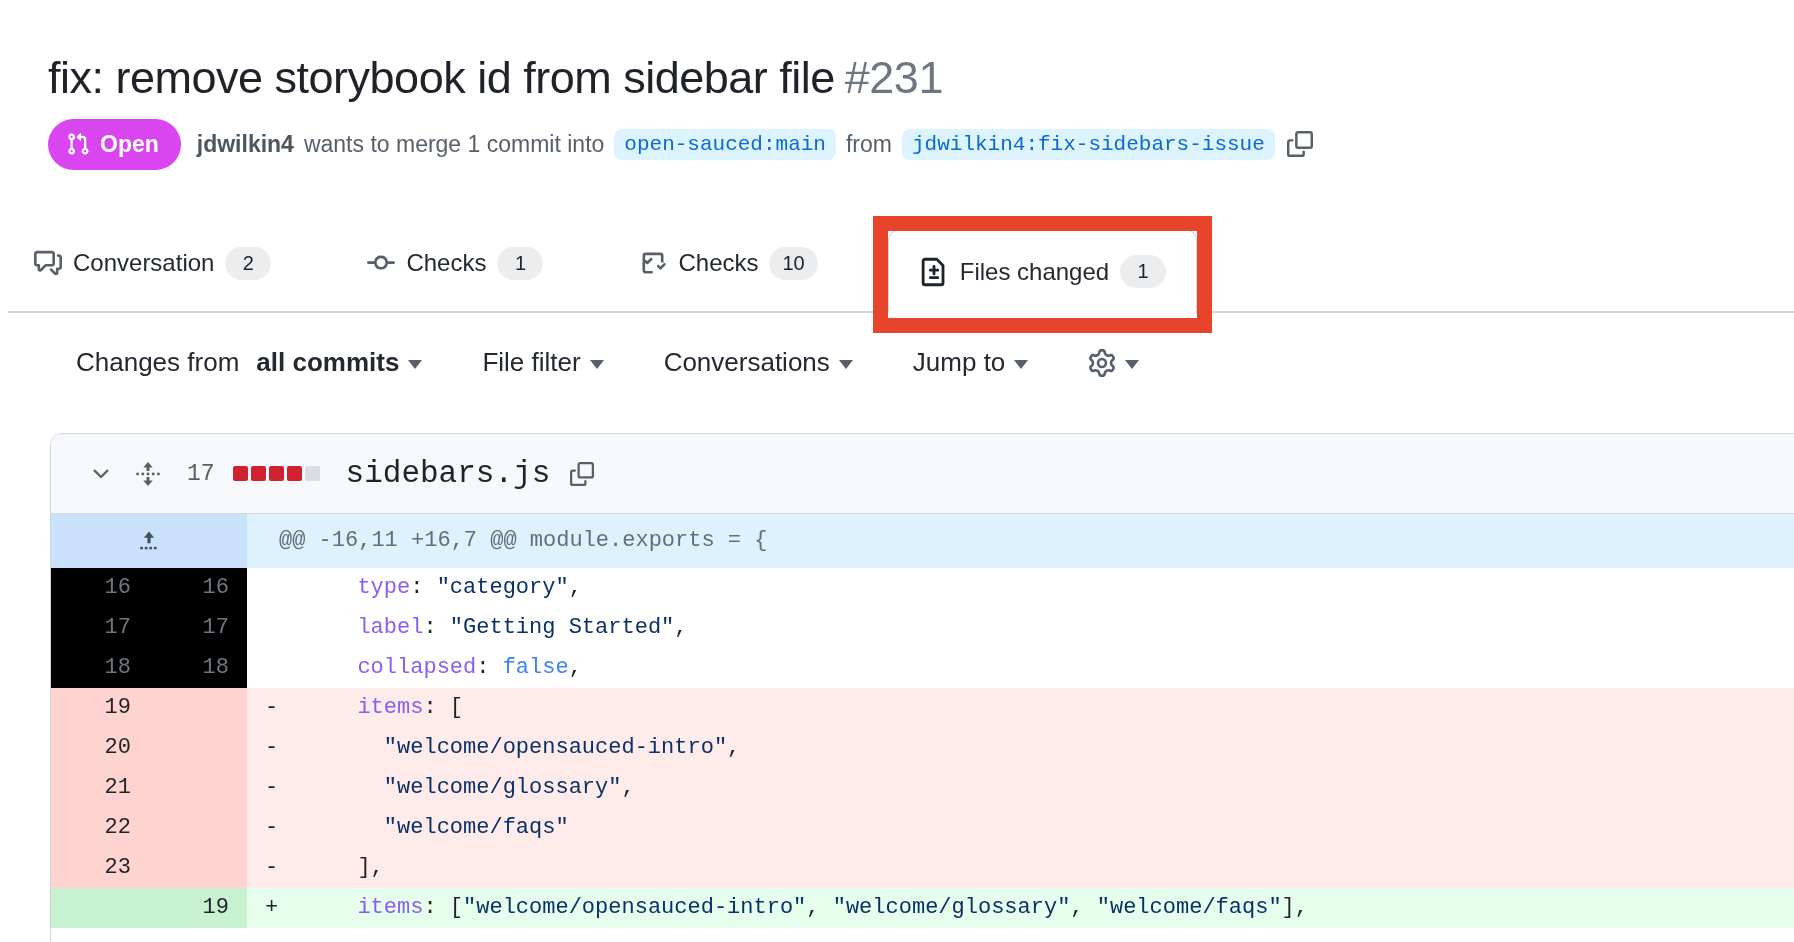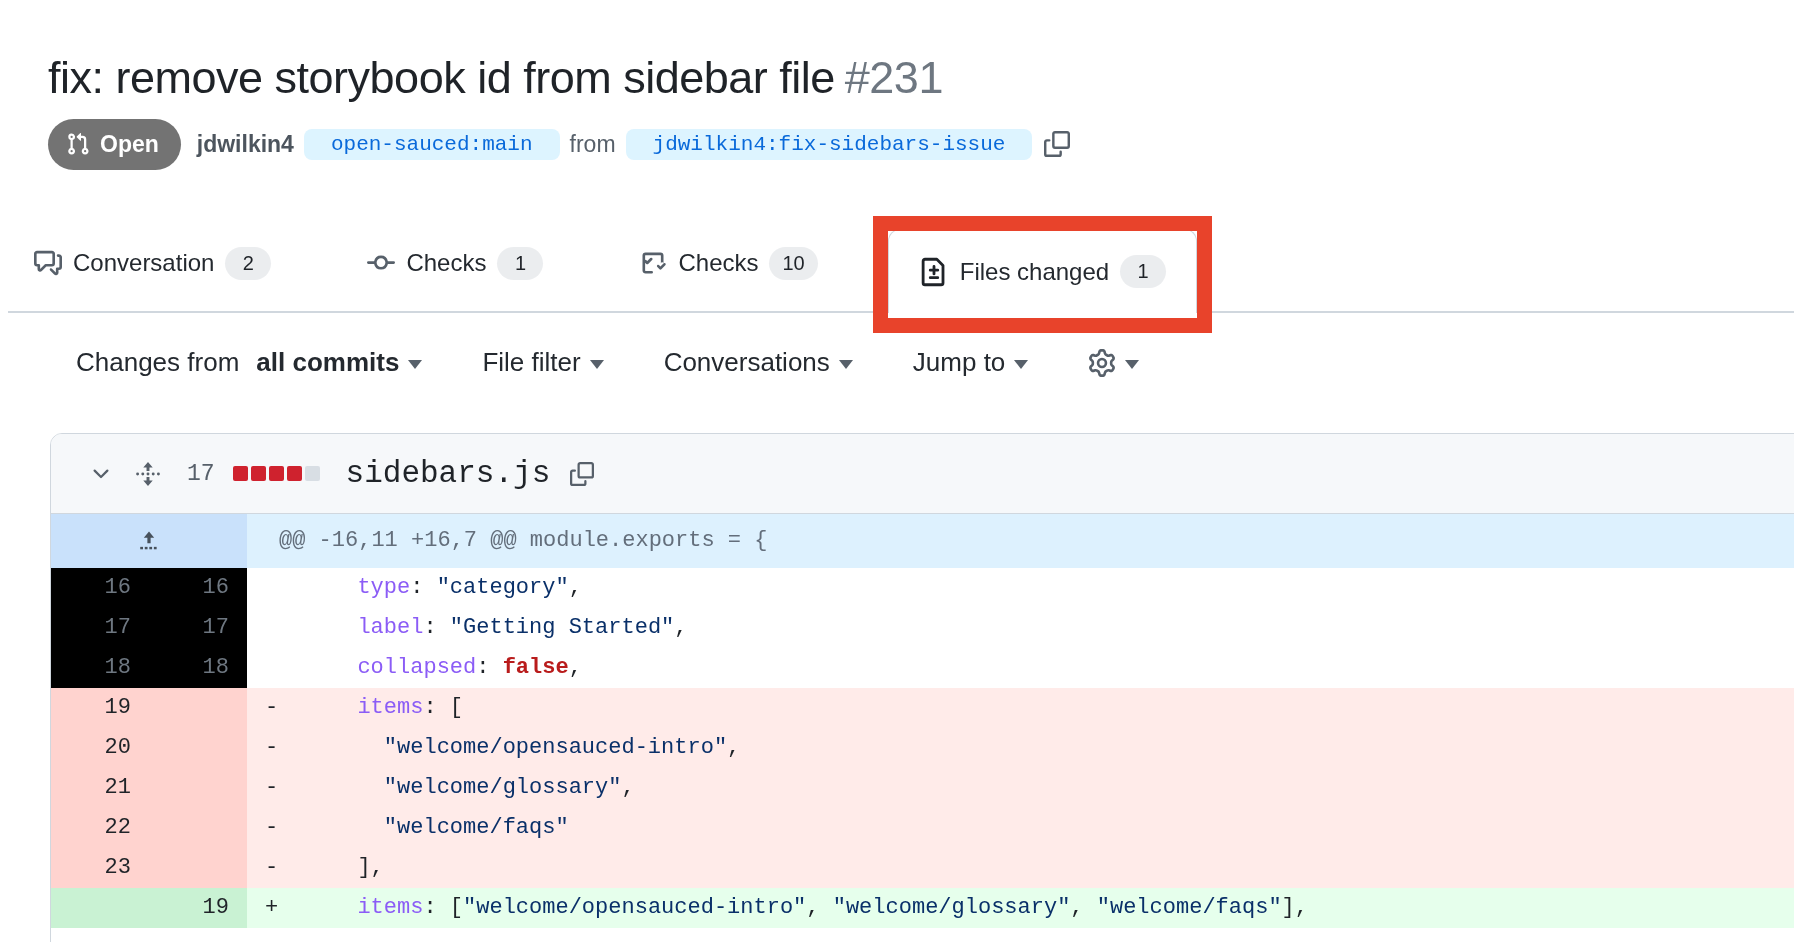--- a/index.html
+++ b/index.html
@@ -6,27 +6,27 @@
   #app{position:relative;width:1794px;height:942px;background:#fff;
        font-family:"Liberation Sans",sans-serif;color:#1f2328;}
 
   
   .pr-title{position:absolute;left:48px;top:22px;font-size:45px;font-weight:400;
             color:#1f2328;white-space:nowrap;letter-spacing:-0.5px;}
   .pr-number{color:#6e7781;font-weight:400;margin-left:10px;}
 
   .meta-row{position:absolute;left:48px;top:116px;display:flex;align-items:center;
             gap:16px;height:56px;white-space:nowrap;}
-  .state-badge{display:inline-flex;align-items:center;gap:10px;background:#737373;
+  .state-badge{display:inline-flex;align-items:center;gap:10px;background:#d946ef;
                color:#fff;border-radius:999px;padding:12px 22px 12px 18px;
                font-size:23px;font-weight:700;}
   .meta-text{font-size:23px;color:#57606a;display:flex;align-items:center;gap:10px;}
   .author{font-weight:700;color:#4d555e;}
   .branch-label{font-family:"Liberation Mono",monospace;font-size:21px;color:#0969da;
-                background:#ddf4ff;border-radius:8px;padding:4px 27px;}
+                background:#ddf4ff;border-radius:8px;padding:4px 10px;}
   .icon-btn{background:none;border:none;padding:2px;cursor:pointer;color:#57606a;
             display:inline-flex;align-items:center;}
 
   
   .tabbar{position:absolute;left:8px;top:215px;width:1794px;height:98px;
           border-bottom:2px solid #d0d7de;display:flex;align-items:center;
           box-sizing:border-box;gap:44px;}
   .tab{display:inline-flex;align-items:center;gap:11px;padding:0 26px;height:98px;
        font-size:24px;color:#24292f;cursor:pointer;background:none;border:none;}
   .tab .tab-icon{color:#57606a;display:inline-flex;}
@@ -73,21 +73,21 @@
   .row-context .code-cell{background:#fff;}
   .row-del .ln{color:#1f2328;background:#ffd3cf;}
   .row-del .code-cell{background:#ffebe9;}
   .row-add .ln{color:#1f2328;background:#c9f2d3;}
   .row-add .code-cell{background:#e6ffec;}
   .hunk-gutter{width:196px;flex:none;background:#c9e1fb;display:flex;
                align-items:center;justify-content:center;cursor:pointer;color:#47515c;}
   .row-hunk .code-cell{background:#ddf1fe;color:#636e7b;padding-left:32px;}
   .tok-key{color:#8b5cf6;}
   .tok-str{color:#0a3069;}
-  .tok-const{color:#b91c1c;font-weight:bold;}
+  .tok-const{color:#3b82f6;}
   .tok-plain{color:#1f2328;}
   svg{display:block;}
 </style>
 </head>
 <body>
 
 <div id="app">
 
   <h1 class="pr-title"><span>fix: remove storybook id from sidebar file</span><span class="pr-number">#231</span></h1>
 
@@ -95,20 +95,21 @@
     <span class="state-badge">
       <span>
         <svg width="24" height="24" viewBox="0 0 16 16" fill="currentColor">
             <path d="M1.5 3.25a2.25 2.25 0 1 1 3 2.122v5.256a2.251 2.251 0 1 1-1.5 0V5.372A2.25 2.25 0 0 1 1.5 3.25Zm5.677-.177L9.573.677A.25.25 0 0 1 10 .854V2.5h1A2.5 2.5 0 0 1 13.5 5v5.628a2.251 2.251 0 1 1-1.5 0V5a1 1 0 0 0-1-1h-1v1.646a.25.25 0 0 1-.427.177L7.177 3.427a.25.25 0 0 1 0-.354ZM3.75 2.5a.75.75 0 1 0 0 1.5.75.75 0 0 0 0-1.5Zm0 9.5a.75.75 0 1 0 0 1.5.75.75 0 0 0 0-1.5Zm8.25.75a.75.75 0 1 0 1.5 0 .75.75 0 0 0-1.5 0Z"></path>
           </svg>
       </span>
       <span>Open</span>
     </span>
     <span class="meta-text">
       <span class="author">jdwilkin4</span>
+      <span>wants to merge 1 commit into</span>
       <span class="branch-label">open-sauced:main</span>
       <span>from</span>
       <span class="branch-label">jdwilkin4:fix-sidebars-issue</span>
       <button class="icon-btn">
         <span>
           <svg width="26" height="26" viewBox="0 0 16 16" fill="currentColor">
               <path d="M0 6.75C0 5.784.784 5 1.75 5h1.5a.75.75 0 0 1 0 1.5h-1.5a.25.25 0 0 0-.25.25v7.5c0 .138.112.25.25.25h7.5a.25.25 0 0 0 .25-.25v-1.5a.75.75 0 0 1 1.5 0v1.5A1.75 1.75 0 0 1 9.25 16h-7.5A1.75 1.75 0 0 1 0 14.25Zm5-5C5 .784 5.784 0 6.75 0h7.5C15.216 0 16 .784 16 1.75v7.5A1.75 1.75 0 0 1 14.25 11h-7.5A1.75 1.75 0 0 1 5 9.25Zm1.75-.25a.25.25 0 0 0-.25.25v7.5c0 .138.112.25.25.25h7.5a.25.25 0 0 0 .25-.25v-7.5a.25.25 0 0 0-.25-.25Z"></path>
             </svg>
         </span>
       </button>

